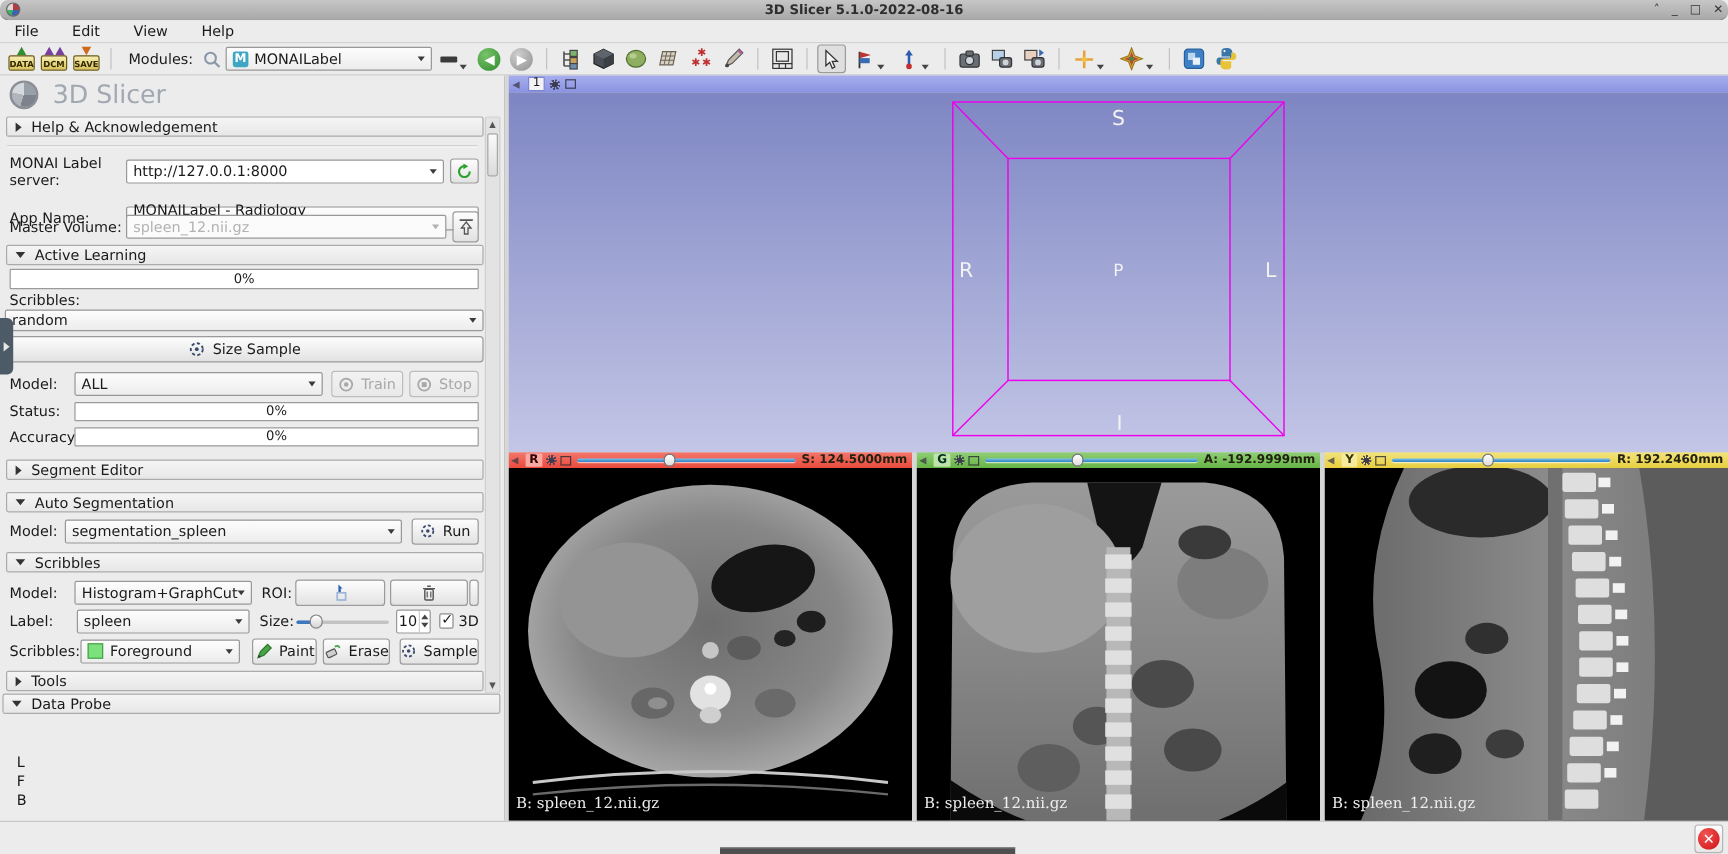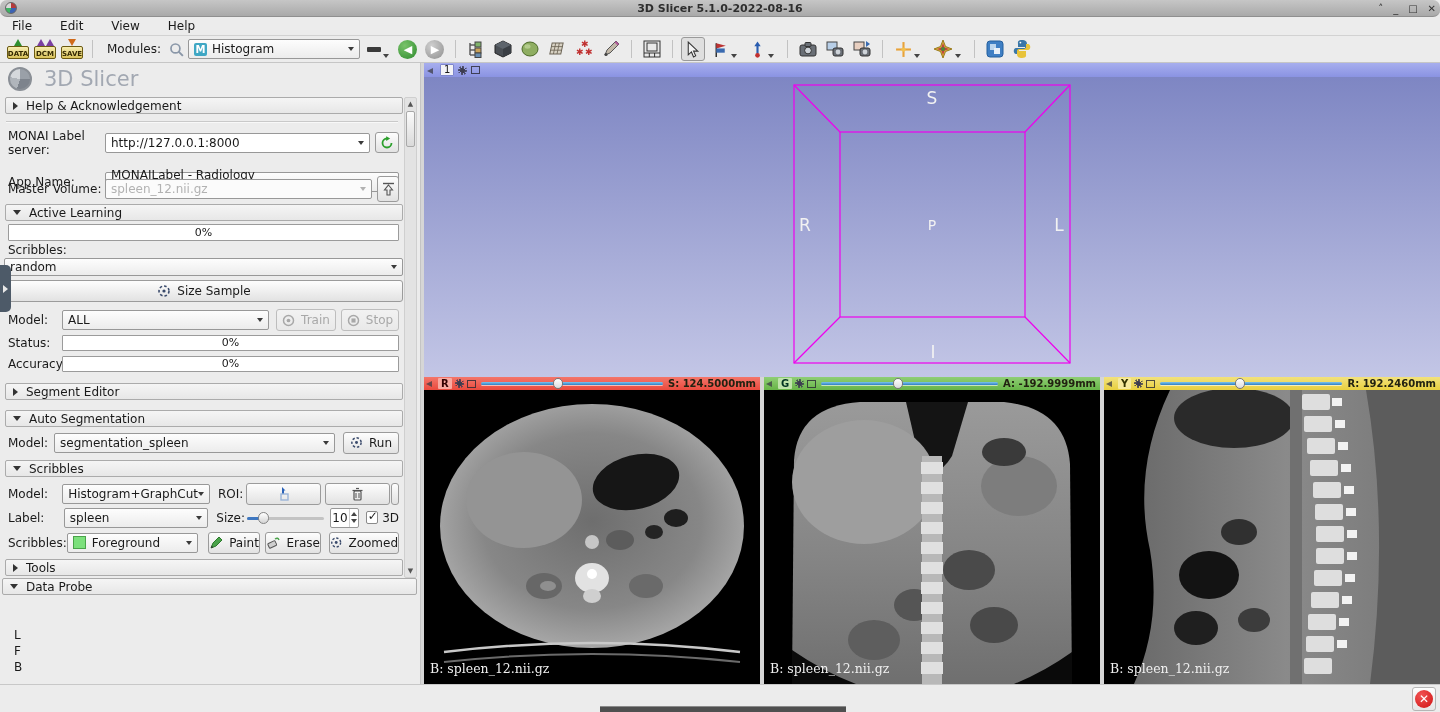--- a/index.html
+++ b/index.html
@@ -158,21 +158,21 @@
       </div>
   </div>
   <div class="tsep"></div>
   <span class="modules-label">Modules:</span>
   <svg class="ic16" viewBox="0 0 16 16">
     <circle cx="7" cy="7" r="4.2" fill="none" stroke="#8a97a8" stroke-width="1.6"></circle>
     <line x1="10" y1="10" x2="14" y2="14" stroke="#8a97a8" stroke-width="1.8"></line>
   </svg>
   <div class="cmb module-cmb">
     <span class="m-ic">M</span>
-    <span>Histogram</span>
+    <span>MONAILabel</span>
     <span class="arw"></span>
   </div>
   <div class="tbtn" style="width:30px">
     <div style="width:14px;height:5px;background:#3a3a3a;border-radius:1px"></div>
       <div class="mini-drop"></div>
   </div>
   <div class="tbtn">
       <div class="circle-btn back">◀</div>
     </div>
   <div class="tbtn">
@@ -527,21 +527,21 @@
         <rect x="2" y="6" width="8" height="5" rx="1" transform="rotate(-25 6 8)" fill="#cfcfcf" stroke="#555"></rect>
         <path d="M9 3 Q12 1 13 4" fill="none" stroke="#4aa34a" stroke-width="1.4"></path>
       </svg>
       <span>Erase</span>
     </div>
     <div class="btn" style="width:70px; margin-left:8px">
       <svg width="13" height="13" viewBox="0 0 14 14">
         <circle cx="7" cy="7" r="5" fill="none" stroke="#3a4a6b" stroke-width="1.6" stroke-dasharray="2.6 2"></circle>
         <circle cx="7" cy="7" r="1.6" fill="#3a4a6b"></circle>
       </svg>
-      <span>Zoomed</span>
+      <span>Sample</span>
     </div>
   </div>
 
   <div class="prow hdr" style="top:496px; height:17px; left:5px; right:17px;">
     <span class="tri-r"></span>
     <span>Tools</span>
   </div>
 
   <div class="prow hdr" style="top:515px; height:17px; left:2px; right:3px;">
     <span class="tri-d"></span>

